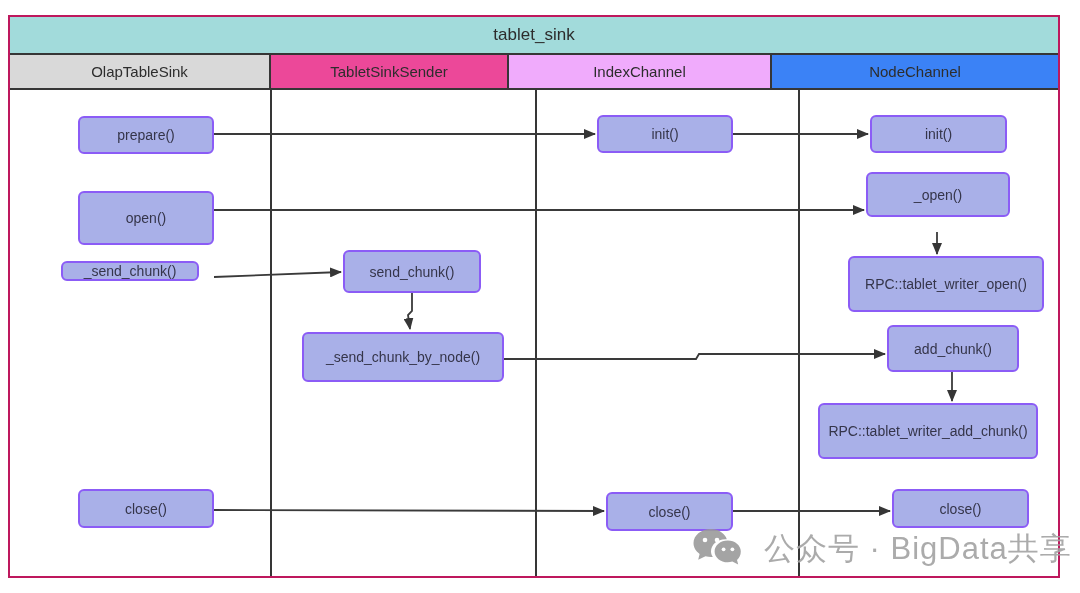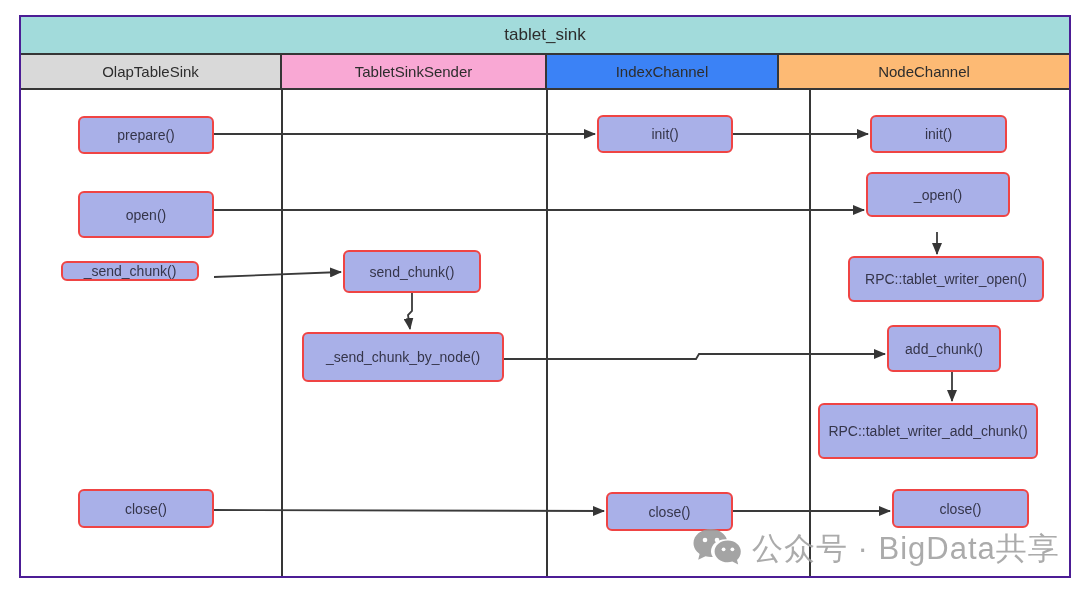--- a/index.html
+++ b/index.html
@@ -1,50 +1,50 @@
 <!DOCTYPE html>
 <html><head>
 <meta charset="utf-8">
 <style>
   html,body { margin:0; padding:0; background:#ececec; }
   .canvas {
     position:relative; width:1080px; height:593px; background:#ffffff;
     font-family:"Liberation Sans", sans-serif; overflow:hidden;
   }
   .table {
-    position:absolute; left:19px; top:15px; width:1052px; height:563px;
-    border:2px solid #4c1d95; box-sizing:border-box; background:#ffffff;
+    position:absolute; left:8px; top:15px; width:1052px; height:563px;
+    border:2px solid #be185d; box-sizing:border-box; background:#ffffff;
   }
   .title-row {
     height:36px; background:#a2dbdb; border-bottom:2px solid #363636;
     display:flex; align-items:center; justify-content:center;
     font-size:17px; color:#2d2d2d;
   }
   .header-row { height:33px; display:flex; border-bottom:2px solid #363636; }
   .header-cell {
     display:flex; align-items:center; justify-content:center;
     font-size:15px; color:#2d2d2d; box-sizing:border-box;
     border-right:2px solid #363636;
   }
   .hc-0 { width:261px; background:#d9d9d9; }
-  .hc-1 { width:265px; background:#f9a8d4; }
-  .hc-2 { width:232px; background:#3b82f6; }
-  .hc-3 { flex:1; background:#fdba74; border-right:none; }
+  .hc-1 { width:238px; background:#ec4899; }
+  .hc-2 { width:263px; background:#f0abfc; }
+  .hc-3 { flex:1; background:#3b82f6; border-right:none; }
   .vdiv { position:absolute; top:71px; bottom:0; width:2px; background:#363636; }
   .vd-0 { left:260px; } .vd-1 { left:525px; } .vd-2 { left:788px; }
   .arrows { position:absolute; left:0; top:0; pointer-events:none; }
   .node {
-    position:absolute; background:#a9b0e8; border:2px solid #ef4444;
+    position:absolute; background:#a9b0e8; border:2px solid #8b5cf6;
     border-radius:6px; box-sizing:border-box;
     display:flex; align-items:center; justify-content:center;
     font-size:14px; color:#35354a; white-space:nowrap;
   }
   .watermark {
     position:absolute; left:692px; top:527px;
-    display:flex; align-items:center; gap:10px;
+    display:flex; align-items:center; gap:22px;
     color:#a2a2a2; opacity:0.9;
   }
   .watermark-text { font-size:31px; letter-spacing:1px; }
 </style>
 </head>
 <body>
 
 <div class="canvas">
 
   <div class="table">
@@ -74,34 +74,34 @@
       <line x1="214" y1="277" x2="341" y2="272" marker-end="url(#ah)"></line>
       <polyline points="412,293 412,311 408,315 410,329" marker-end="url(#ah)"></polyline>
       <polyline points="503,359 696,359 699,354 885,354" marker-end="url(#ah)"></polyline>
       <line x1="952" y1="372" x2="952" y2="401" marker-end="url(#ah)"></line>
       <line x1="214" y1="510" x2="604" y2="511" marker-end="url(#ah)"></line>
       <line x1="733" y1="511" x2="890" y2="511" marker-end="url(#ah)"></line>
     </g>
   </svg>
 
   <div class="node" style="left:78px;top:116px;width:136px;height:38px">prepare()</div>
-  <div class="node" style="left:78px;top:191px;width:136px;height:47px">open()</div>
+  <div class="node" style="left:78px;top:191px;width:136px;height:54px">open()</div>
   <div class="node" style="left:61px;top:261px;width:138px;height:20px">_send_chunk()</div>
   <div class="node" style="left:78px;top:489px;width:136px;height:39px">close()</div>
 
   <div class="node" style="left:343px;top:250px;width:138px;height:43px">send_chunk()</div>
   <div class="node" style="left:302px;top:332px;width:202px;height:50px">_send_chunk_by_node()</div>
 
   <div class="node" style="left:597px;top:115px;width:136px;height:38px">init()</div>
   <div class="node" style="left:606px;top:492px;width:127px;height:39px">close()</div>
 
   <div class="node" style="left:870px;top:115px;width:137px;height:38px">init()</div>
   <div class="node" style="left:866px;top:172px;width:144px;height:45px">_open()</div>
-  <div class="node" style="left:848px;top:256px;width:196px;height:46px">RPC::tablet_writer_open()</div>
-  <div class="node" style="left:887px;top:325px;width:114px;height:47px">add_chunk()</div>
+  <div class="node" style="left:848px;top:256px;width:196px;height:56px">RPC::tablet_writer_open()</div>
+  <div class="node" style="left:887px;top:325px;width:132px;height:47px">add_chunk()</div>
   <div class="node" style="left:818px;top:403px;width:220px;height:56px">RPC::tablet_writer_add_chunk()</div>
   <div class="node" style="left:892px;top:489px;width:137px;height:39px">close()</div>
 
   <div class="watermark">
     <svg width="50" height="44" viewBox="0 0 50 44">
       <g fill="#9b9b9b">
         <path d="M19 2 C9.3 2 1.5 8.3 1.5 16.1 c0 4.5 2.4 8.3 6.1 10.9 L6.2 32.8 l7.3-3.6 c1.8 0.5 3.7 0.8 5.5 0.8 0.6 0 1.2 0 1.8-0.1 c-1.2-1.7-1.8-3.6-1.8-5.6 0-6.7 6.4-12.1 14.3-12.1 0.5 0 1 0 1.5 0.1 C33.4 7 26.9 2 19 2 Z"></path>
         <path d="M48.8 24.4 c0-6-5.9-10.9-13.1-10.9 s-13.1 4.9-13.1 10.9 5.9 10.9 13.1 10.9 c1.6 0 3.2-0.2 4.6-0.7 L46.2 37.4 45 32.9 c2.4-2.1 3.8-5.2 3.8-8.5 Z"></path>
       </g>
       <g fill="#ffffff">

